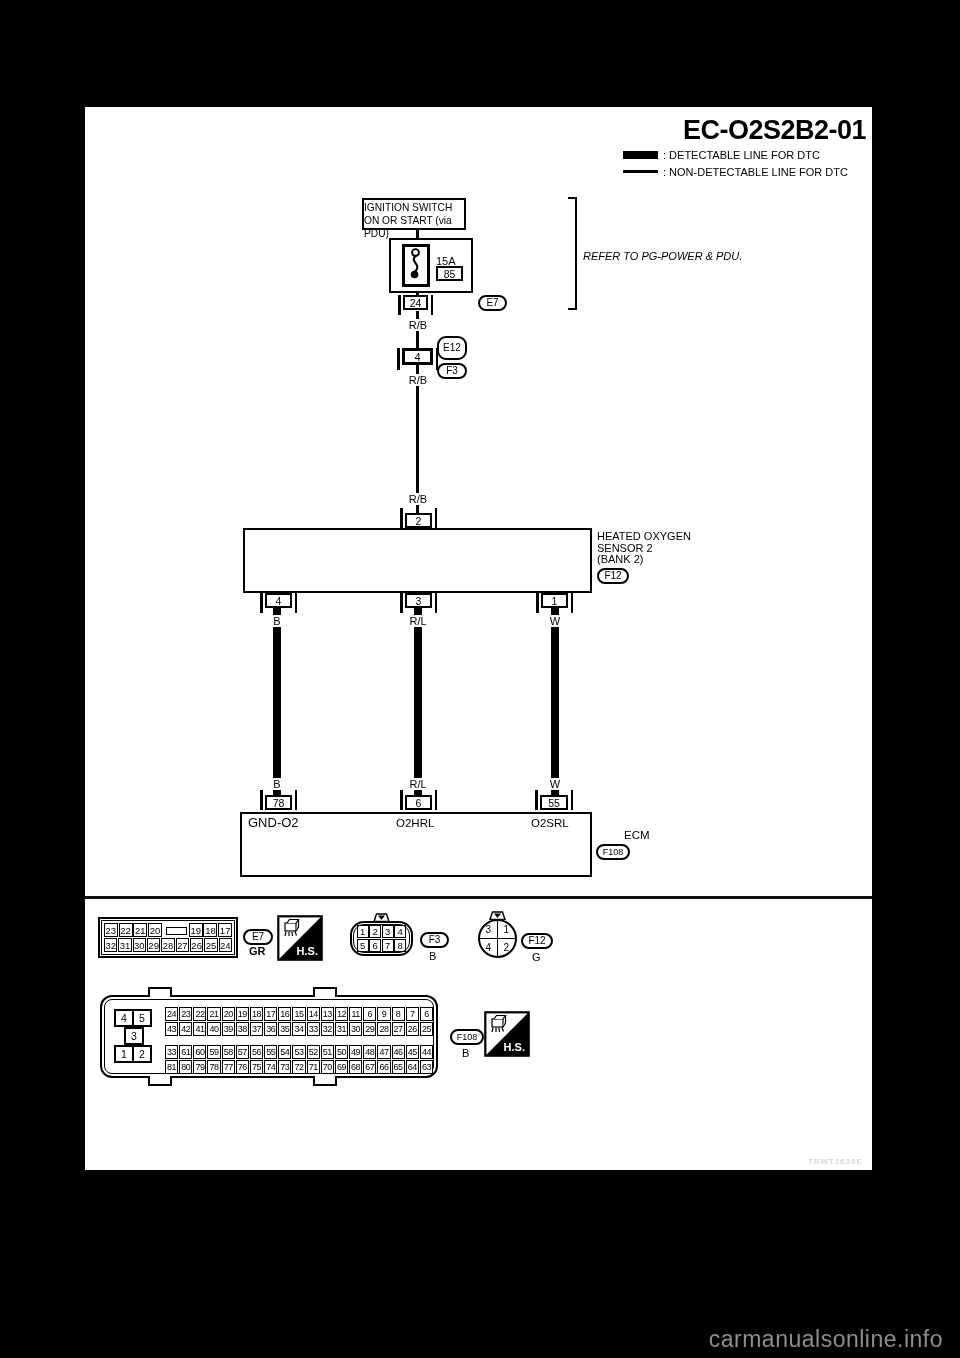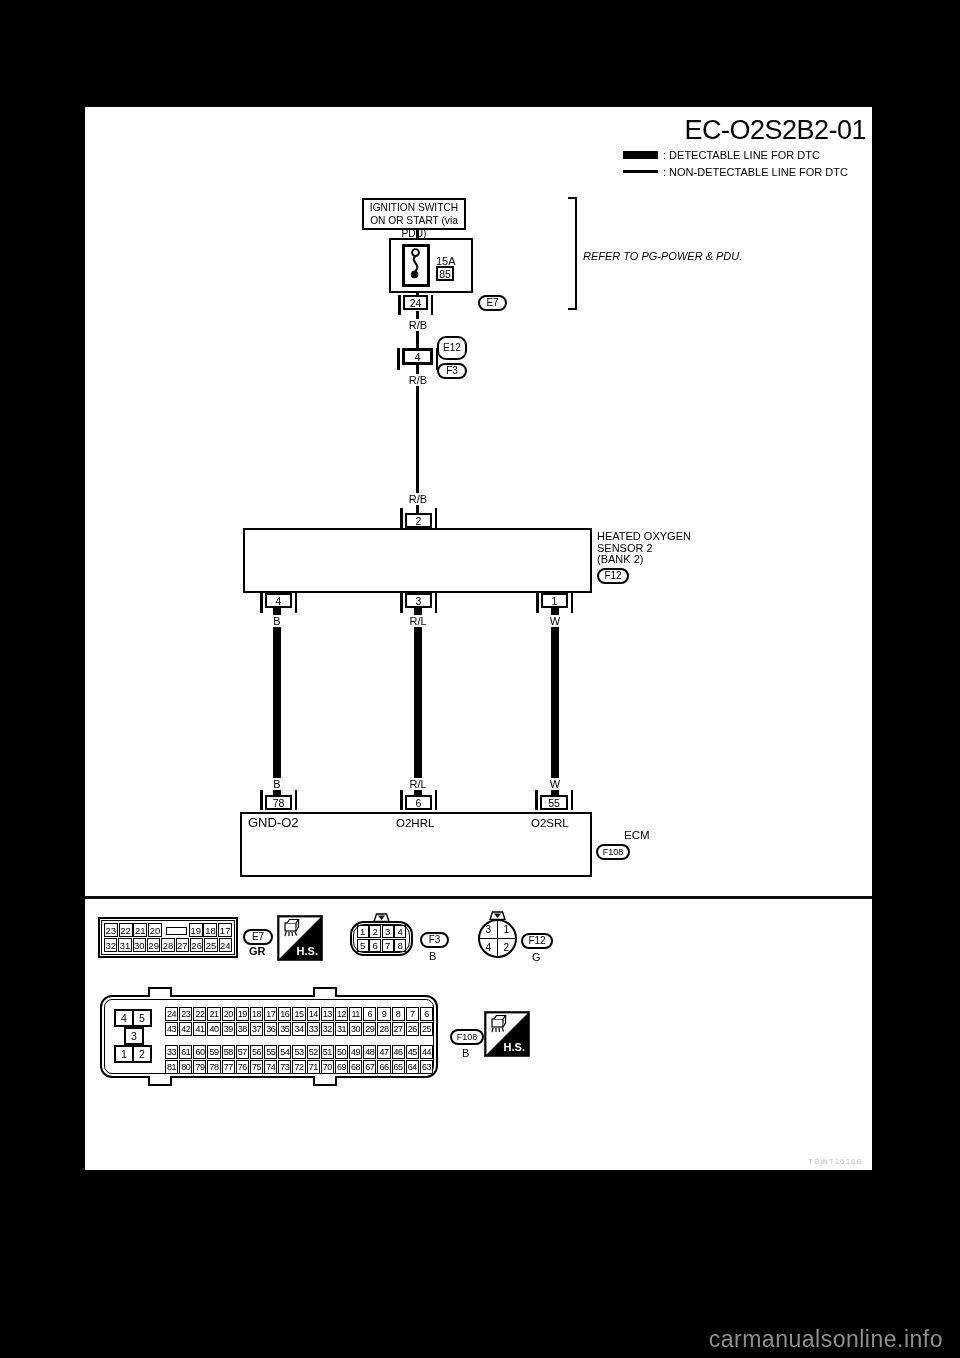--- a/index.html
+++ b/index.html
@@ -19,21 +19,21 @@
   .pinwrap .pb{position:absolute;left:0;top:0;right:0;bottom:0;background:#fff;border:2.5px solid #000;
         box-sizing:border-box;display:flex;align-items:center;justify-content:center;
         font-size:10.5px;z-index:2;}
   .pinwrap::before,.pinwrap::after{content:"";position:absolute;width:2.5px;background:#000;z-index:1;}
   .pinwrap.down::before{left:-5px;top:0;height:calc(100% + 5px);}
   .pinwrap.down::after{right:-5px;top:0;height:calc(100% + 5px);}
   .pinwrap.up::before{left:-5px;bottom:0;height:calc(100% + 5px);}
   .pinwrap.up::after{right:-5px;bottom:0;height:calc(100% + 5px);}
   .pinwrap.thick .pb{border-width:3px;font-size:11px;}
   .tcol .tline{font-size:11px;line-height:11.6px;white-space:nowrap;}
-  .title{position:absolute;font-size:27px;letter-spacing:-0.5px;white-space:nowrap;}
+  .title{position:absolute;font-size:27px;letter-spacing:-0.5px;white-space:nowrap;font-weight:bold;}
   .bracket{position:absolute;border-top:2px solid #000;border-right:2px solid #000;border-bottom:2px solid #000;box-sizing:border-box;}
   .sep{position:absolute;background:#111;}
   
   .e7v{position:absolute;background:#fff;border:2px solid #000;box-sizing:border-box;}
   .e7in{position:absolute;left:1px;top:1px;right:1px;bottom:1px;border:1px solid #000;
         padding:1.5px;display:flex;flex-direction:column;box-sizing:border-box;}
   .e7row{flex:1;display:flex;}
   .e7row .cell{flex:1;border:1.2px solid #000;margin:0.4px;display:flex;align-items:center;
         justify-content:center;font-size:9.5px;box-sizing:border-box;background:#fff;}
   .e7row .blank{flex:2.1;border:none;position:relative;}
@@ -73,41 +73,41 @@
 <body>
 
 <div class="page">
 
   <div class="title" style="top:8px;right:6px;">EC-O2S2B2-01</div>
   <div class="bar" style="left:538px;top:44px;width:35px;height:8px;"></div>
   <div class="t" style="left:578px;top:42px;">: DETECTABLE LINE FOR DTC</div>
   <div class="bar" style="left:538px;top:63px;width:35px;height:3px;"></div>
   <div class="t" style="left:578px;top:59px;">: NON-DETECTABLE LINE FOR DTC</div>
 
-  <div class="box" style="left:277px;top:91px;width:104px;height:32px;text-align:center;font-size:10.2px;line-height:13px;padding-top:1px;">
+  <div class="box" style="left:277px;top:91px;width:104px;height:32px;text-align:left;font-size:10.2px;line-height:13px;padding-top:1px;">
     <div>IGNITION SWITCH</div>
     <div>ON OR START (via PDU)</div>
   </div>
 
   <div class="wire" style="left:331px;top:123px;width:3px;height:9px;"></div>
   <div class="wire" style="left:331px;top:131px;width:3px;height:7px;"></div>
   <div class="wire" style="left:331px;top:179px;width:3px;height:11px;"></div>
   <div class="wire" style="left:331px;top:204px;width:3px;height:38px;"></div>
   <div class="wire" style="left:331px;top:257px;width:3px;height:151px;"></div>
 
   <div class="box" style="left:304px;top:131px;width:84px;height:55px;"></div>
   <div class="box" style="left:317px;top:137px;width:28px;height:43px;border-width:3px;">
     <svg width="21" height="36" viewBox="0 0 22 37">
       <circle cx="11" cy="5.5" r="3.6" fill="#fff" stroke="#000" stroke-width="2"></circle>
       <path d="M11 9.2 C 4 15, 19 18, 10 26" fill="none" stroke="#000" stroke-width="2.2"></path>
       <circle cx="10" cy="28.5" r="4" fill="#000"></circle>
     </svg>
   </div>
   <div class="t" style="left:351px;top:148px;">15A</div>
-  <div class="box" style="left:351px;top:159px;width:18px;height:15px;display:flex;align-items:center;justify-content:center;font-size:10.5px;">85</div>
+  <div class="box" style="left:351px;top:159px;width:27px;height:15px;display:flex;align-items:center;justify-content:center;font-size:10.5px;">85</div>
   <div class="pinwrap down" style="left:318px;top:188px;width:25px;height:15px;">
     <div class="pb">24</div>
   </div>
   <div class="oval" style="left:393px;top:188px;width:29px;height:16px;">E7</div>
 
 
   <div class="bracket" style="left:483px;top:90px;width:9px;height:113px;"></div>
   <div class="t" style="left:498px;top:143px;font-style:italic;">REFER TO PG-POWER &amp; PDU.</div>
 
   <div class="wlabel" style="left:333px;top:212px;">R/B</div>

